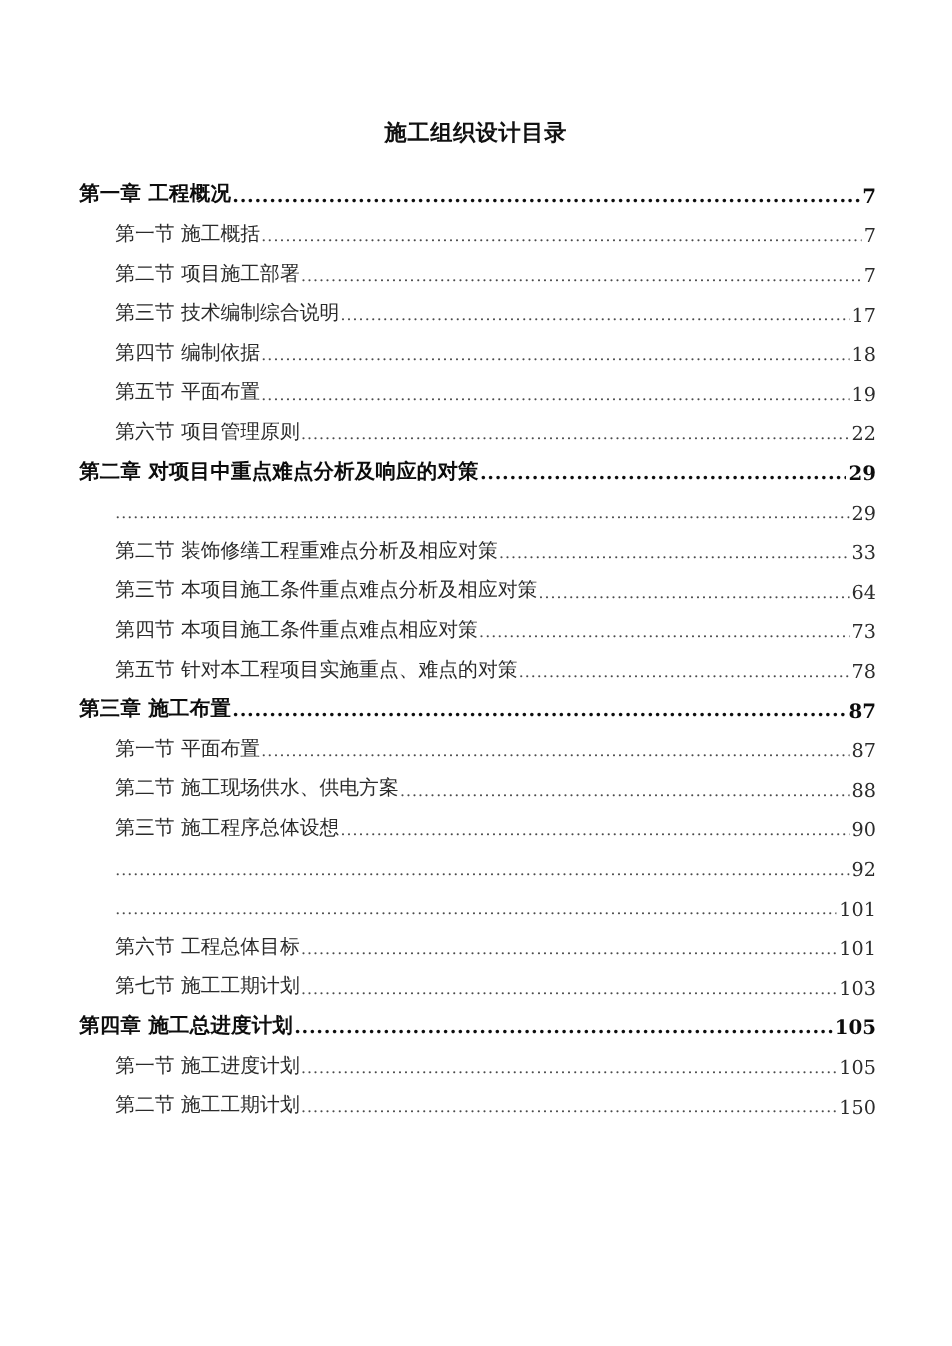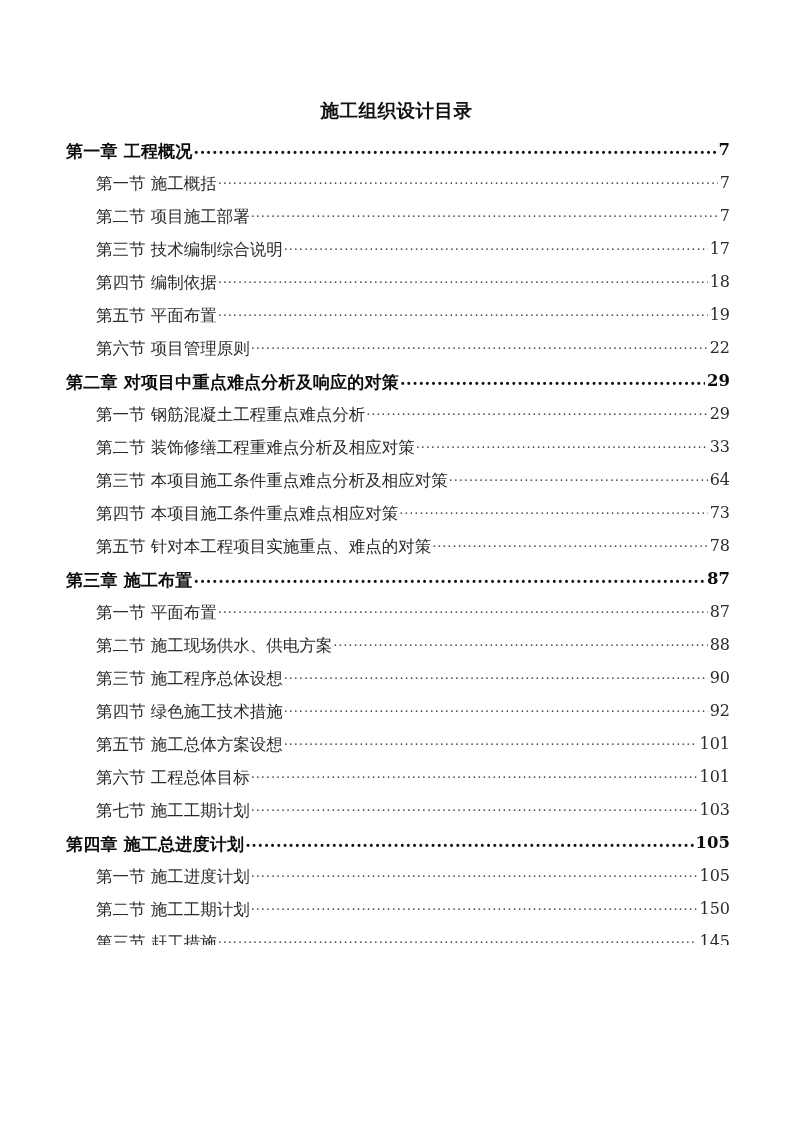--- a/index.html
+++ b/index.html
@@ -31,21 +31,21 @@
     color: #111111;
   }
   .toc {
     position: absolute;
     top: 140px;
     left: 66px;
     width: 664px;
   }
   .toc-row {
     display: flex;
-    align-items: flex-start;
+    align-items: flex-end;
     width: 100%;
     height: 33px;
     box-sizing: border-box;
     white-space: nowrap;
   }
   
   .toc-row.level-1 {
     font-size: 17px;
     font-weight: bold;
     color: #0d0d0d;
@@ -152,21 +152,20 @@
         <span class="label">第六节 项目管理原则</span>
         <span class="leader">...........................................................................................................................................................................................................................</span>
         <span class="page-num">22</span>
       </div>
       <div class="toc-row level-1">
         <span class="label">第二章   对项目中重点难点分析及响应的对策</span>
         <span class="leader">...........................................................................................................................................................................................................................</span>
         <span class="page-num">29</span>
       </div>
       <div class="toc-row level-2">
-        <span class="label">第一节 钢筋混凝土工程重点难点分析</span>
         <span class="leader">...........................................................................................................................................................................................................................</span>
         <span class="page-num">29</span>
       </div>
       <div class="toc-row level-2">
         <span class="label">第二节 装饰修缮工程重难点分析及相应对策</span>
         <span class="leader">...........................................................................................................................................................................................................................</span>
         <span class="page-num">33</span>
       </div>
       <div class="toc-row level-2">
         <span class="label">第三节 本项目施工条件重点难点分析及相应对策</span>
@@ -197,26 +196,24 @@
         <span class="label">第二节 施工现场供水、供电方案</span>
         <span class="leader">...........................................................................................................................................................................................................................</span>
         <span class="page-num">88</span>
       </div>
       <div class="toc-row level-2">
         <span class="label">第三节 施工程序总体设想</span>
         <span class="leader">...........................................................................................................................................................................................................................</span>
         <span class="page-num">90</span>
       </div>
       <div class="toc-row level-2">
-        <span class="label">第四节 绿色施工技术措施</span>
         <span class="leader">...........................................................................................................................................................................................................................</span>
         <span class="page-num">92</span>
       </div>
       <div class="toc-row level-2">
-        <span class="label">第五节 施工总体方案设想</span>
         <span class="leader">...........................................................................................................................................................................................................................</span>
         <span class="page-num">101</span>
       </div>
       <div class="toc-row level-2">
         <span class="label">第六节 工程总体目标</span>
         <span class="leader">...........................................................................................................................................................................................................................</span>
         <span class="page-num">101</span>
       </div>
       <div class="toc-row level-2">
         <span class="label">第七节 施工工期计划</span>

